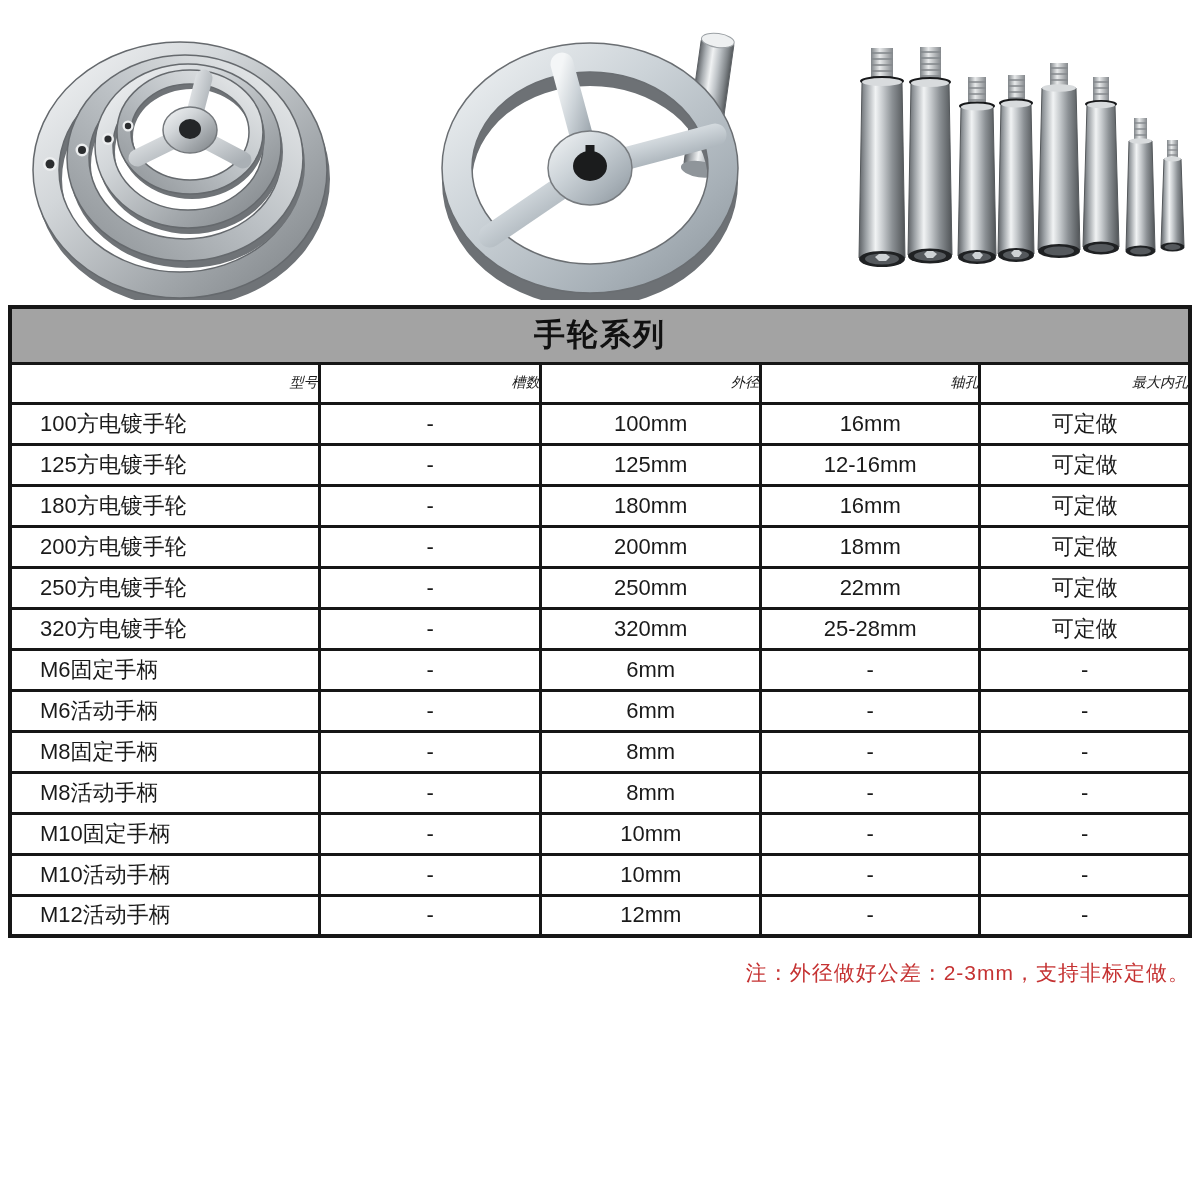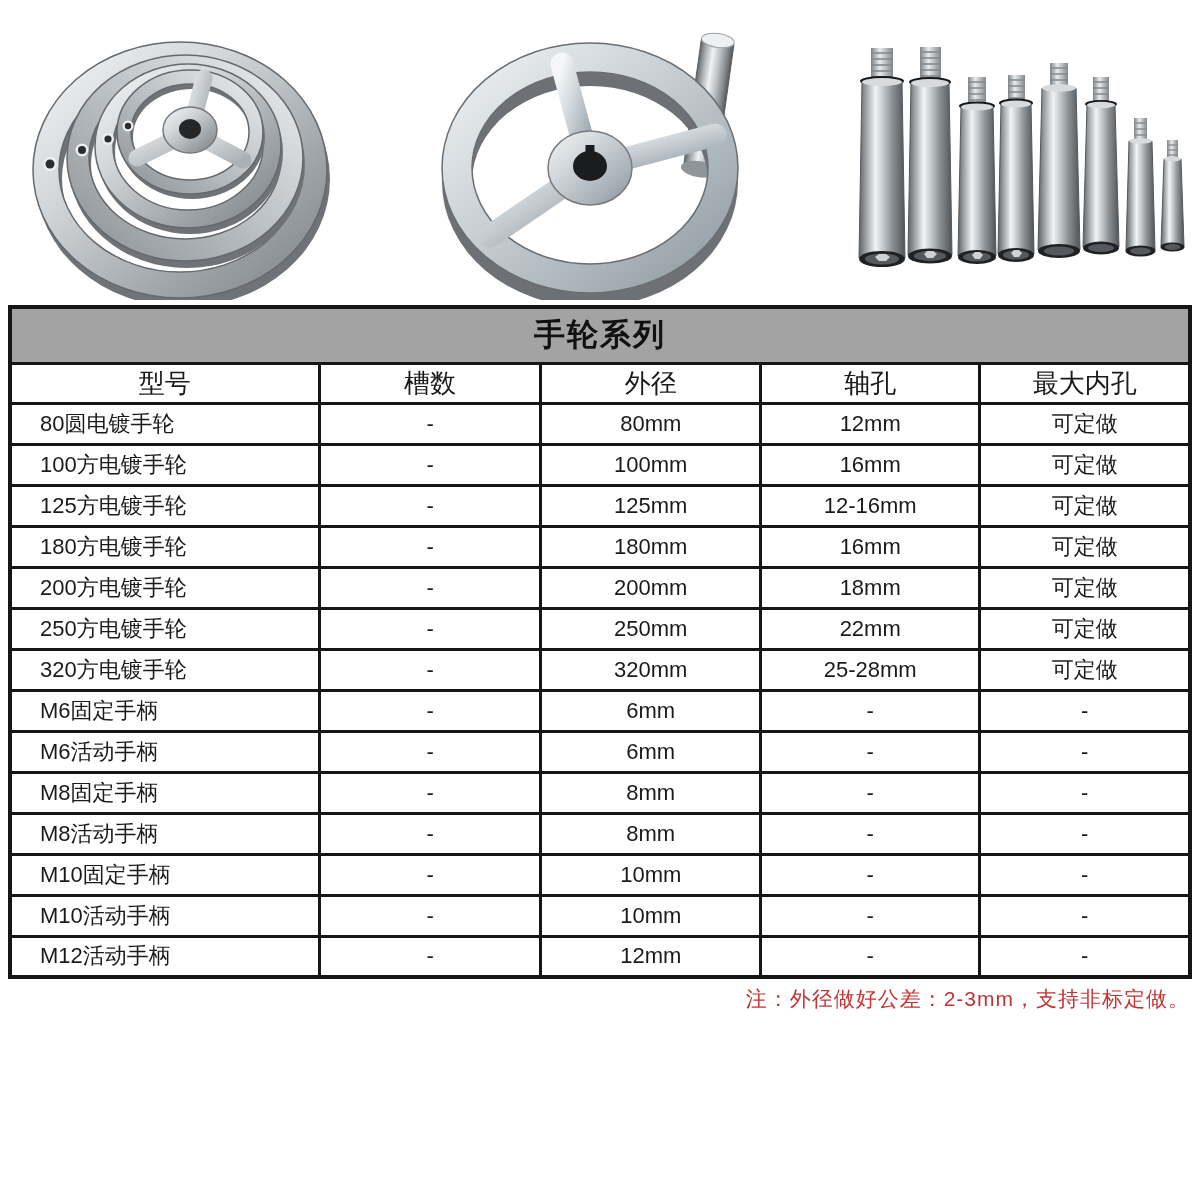--- a/index.html
+++ b/index.html
@@ -35,40 +35,41 @@
     background: #a3a3a3;
     font-size: 31px;
     font-weight: bold;
     letter-spacing: 2px;
     color: #111;
     text-align: center;
     vertical-align: middle;
   }
   thead th.col-h {
     height: 40px;
-    font-size: 26px;
+    font-size: 14px;
     font-weight: normal;
-    text-align: center;
+    text-align: right;
     vertical-align: middle;
     background: #ffffff;
+    font-style: italic;
   }
   tbody td {
     height: 41px;
     font-size: 22px;
     text-align: center;
     vertical-align: middle;
     background: #ffffff;
     white-space: nowrap;
   }
   tbody td.model {
     text-align: left;
     padding-left: 28px;
   }
   .note {
-    margin: 6px 10px 0 0;
+    margin: 21px 10px 0 0;
     text-align: right;
     font-size: 21px;
     letter-spacing: 1px;
   }
 </style>
 </head>
 <body>
 
 <div class="photos">
 
@@ -321,27 +322,20 @@
     <tr id="header-row">
         <th class="col-h">型号</th>
         <th class="col-h">槽数</th>
         <th class="col-h">外径</th>
         <th class="col-h">轴孔</th>
         <th class="col-h">最大内孔</th>
       </tr>
   </thead>
   <tbody id="table-body">
       <tr>
-        <td class="model">80圆电镀手轮</td>
-        <td>-</td>
-        <td>80mm</td>
-        <td>12mm</td>
-        <td>可定做</td>
-      </tr>
-      <tr>
         <td class="model">100方电镀手轮</td>
         <td>-</td>
         <td>100mm</td>
         <td>16mm</td>
         <td>可定做</td>
       </tr>
       <tr>
         <td class="model">125方电镀手轮</td>
         <td>-</td>
         <td>125mm</td>

